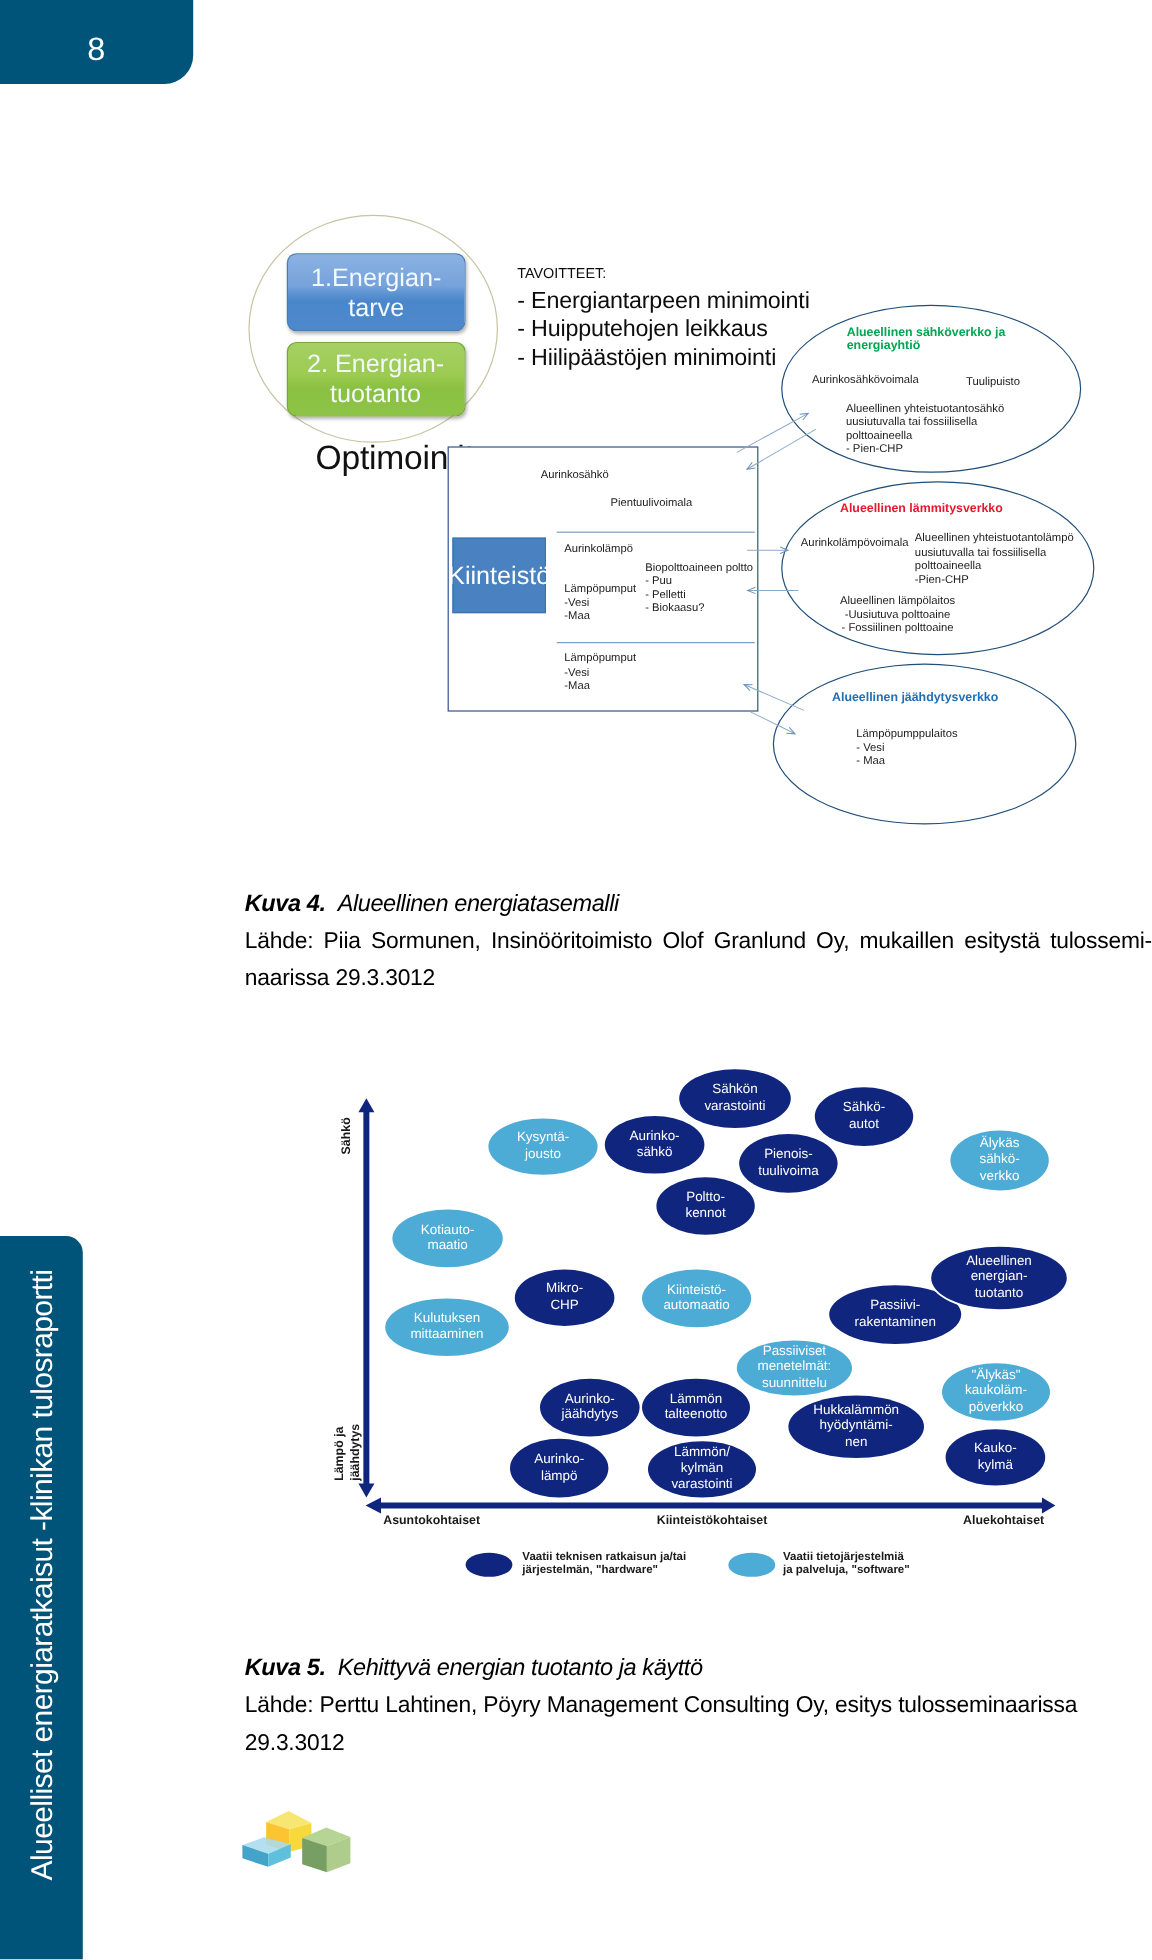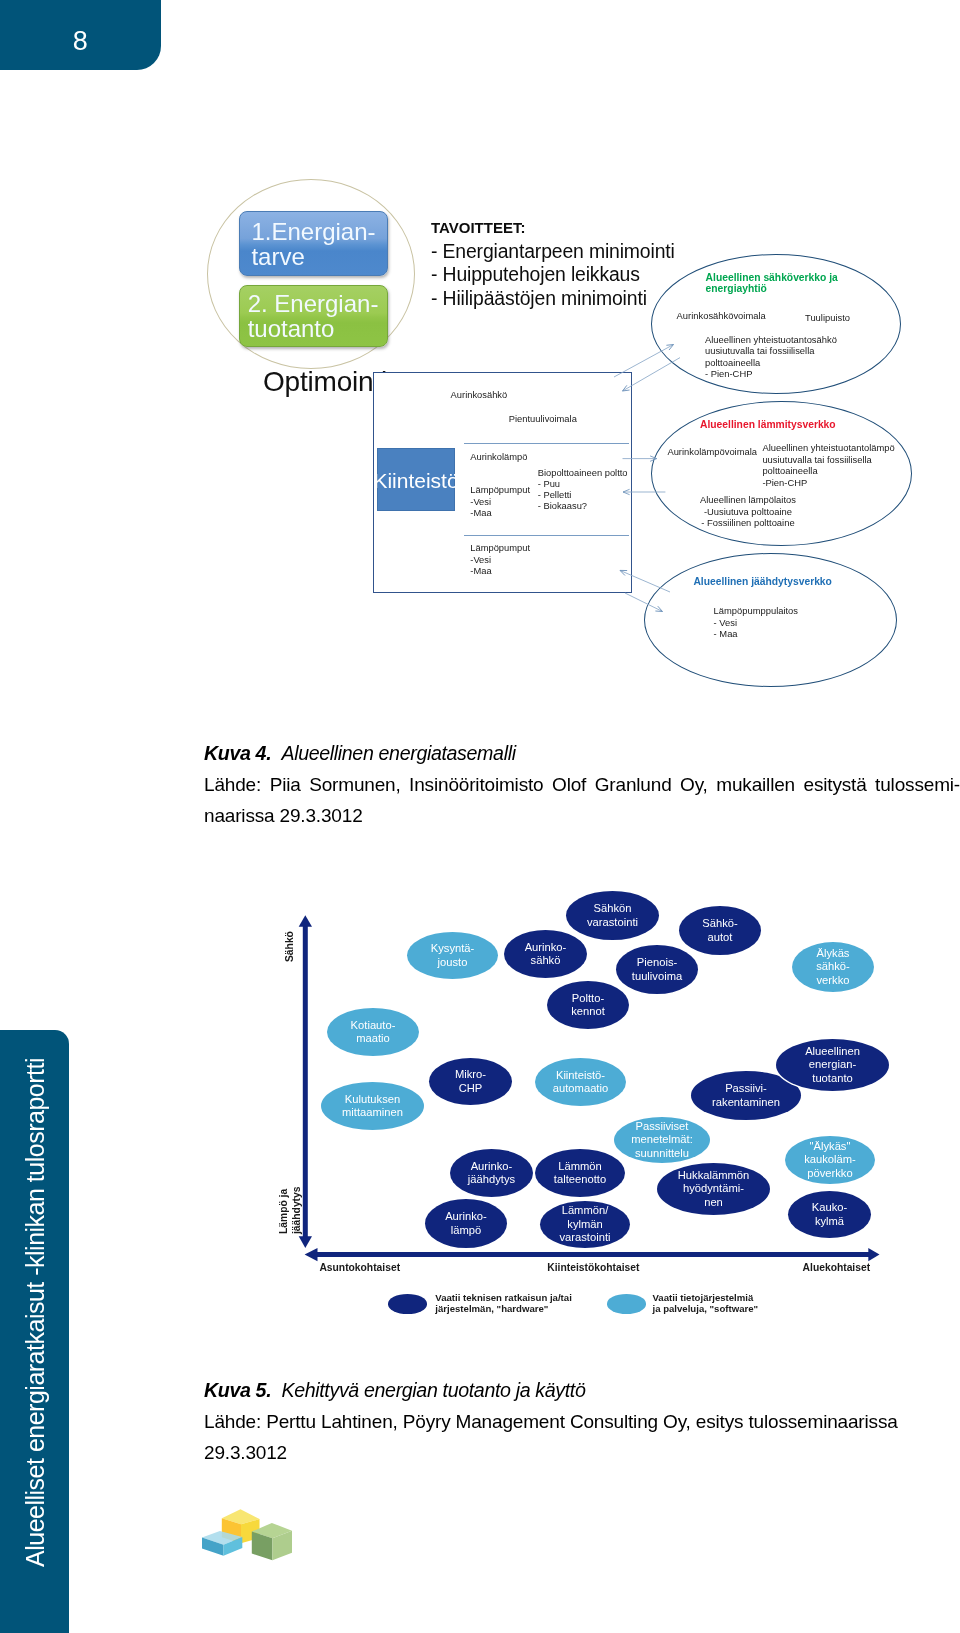--- a/index.html
+++ b/index.html
@@ -14,32 +14,32 @@
   .side-tab{position:absolute;left:0;top:1030px;width:69px;height:603px;
             background:#015479;border-top-right-radius:14px;}
   .side-tab .vtext{position:absolute;left:23px;top:537px;transform-origin:left top;
             transform:rotate(-90deg);white-space:nowrap;
             color:#ffffff;font-size:25px;letter-spacing:-0.5px;line-height:25px;}
 
   
   #fig1{position:absolute;left:180px;top:160px;width:780px;height:540px;}
   #fig1 .circ{position:absolute;left:27px;top:18.5px;width:206px;height:188px;
             border:1.3px solid #c9c3a3;border-radius:50%;}
-  #fig1 .rbox{position:absolute;border-radius:8px;color:#f2f9ff;
-            font-size:24px;line-height:25px;display:flex;align-items:center;
+  #fig1 .rbox{position:absolute;border-radius:8px;color:#f2f9ff;text-align:center;
+            font-size:21px;line-height:25px;display:flex;align-items:center;
             justify-content:center;box-shadow:1px 2px 3px rgba(90,90,90,.45);}
   #fig1 .rbox1{left:59px;top:51px;width:147px;height:63px;
             background:linear-gradient(180deg,#8cb2e3 0%,#76a2da 42%,#5b93d2 52%,#4a86cb 62%,#4e89cd 100%);
             border:1px solid #4a7cb5;}
   #fig1 .rbox2{left:58.5px;top:125px;width:147px;height:60px;
             background:linear-gradient(180deg,#a5d063 0%,#9ccb52 45%,#92c548 53%,#8bc142 62%,#8ec445 100%);
             border:1px solid #76a73b;}
   #fig1 .optim{position:absolute;left:83px;top:206px;font-size:28px;color:#111;letter-spacing:-0.2px;text-align:center;}
   #fig1 .goals{position:absolute;left:251px;top:56px;color:#0d0d0d;}
-  #fig1 .goals .hd{font-size:15px;font-weight:bold;letter-spacing:0px;line-height:24px;}
+  #fig1 .goals .hd{font-size:12px;font-weight:normal;letter-spacing:0px;line-height:24px;}
   #fig1 .goals .li{font-size:19.4px;line-height:23.3px;letter-spacing:-0.15px;}
 
   
   #fig1 .mainbox{position:absolute;left:192.5px;top:212px;width:257px;height:219px;
             border:1.5px solid #31538c;background:#fff;}
   #fig1 .kiint{position:absolute;left:197px;top:288px;width:78px;height:63px;
             background:#4a81c0;border:1px solid #3f72ad;color:#fff;font-size:21px;
             display:flex;align-items:center;justify-content:center;padding-top:3px;box-sizing:border-box;}
   #fig1 .sep{position:absolute;height:0;border-top:1px solid #7a9dc4;}
   #fig1 .t{position:absolute;font-size:9.35px;color:#1b1b1b;line-height:11.3px;

